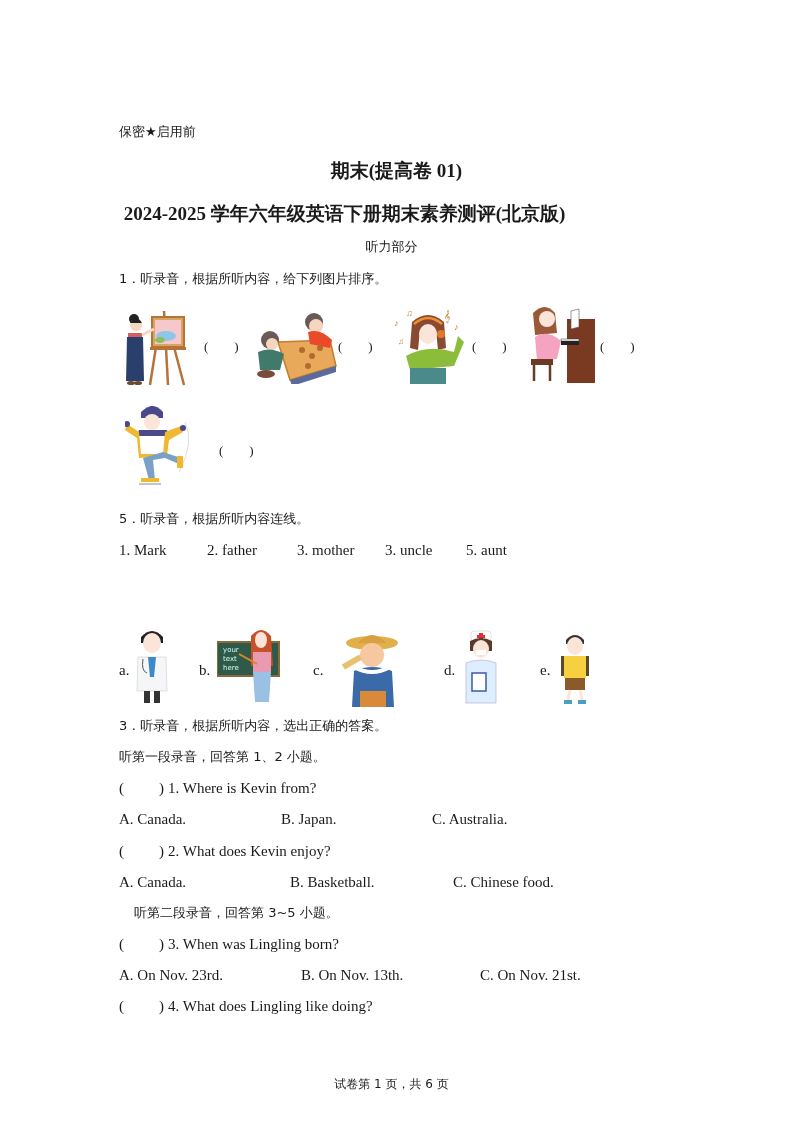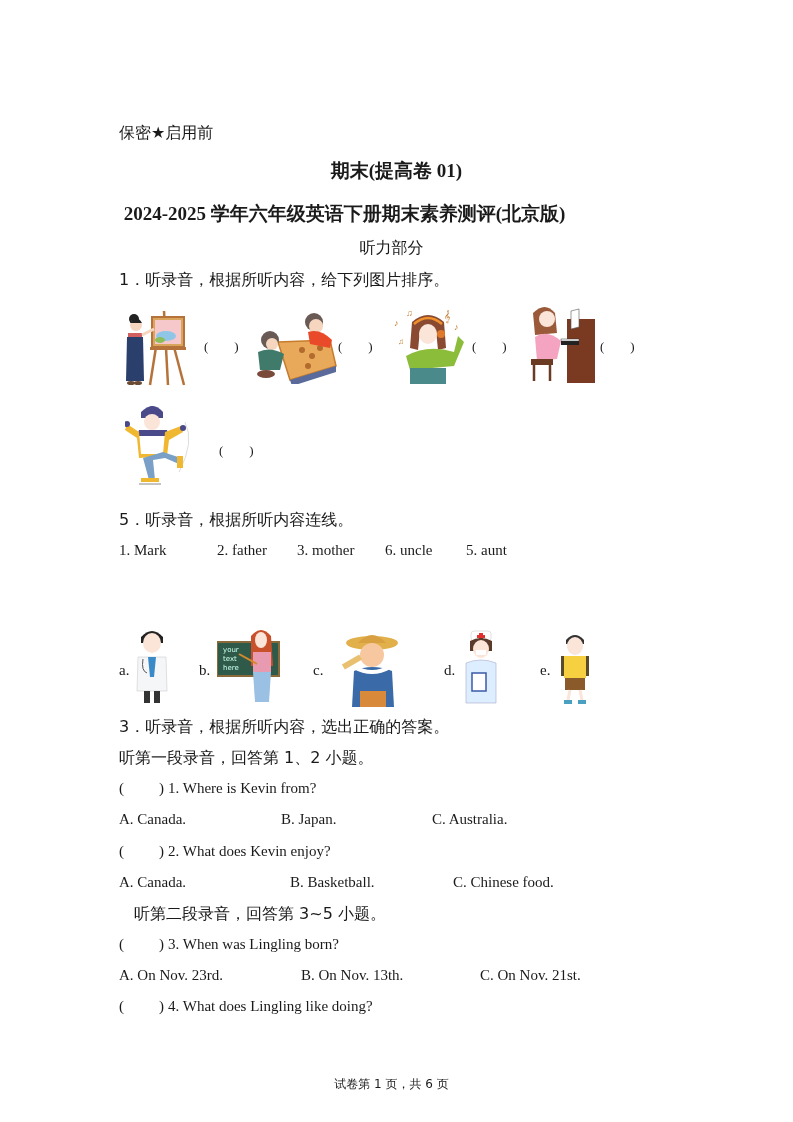--- a/index.html
+++ b/index.html
@@ -3,21 +3,21 @@
 <meta charset="utf-8">
 <style>
   html, body { margin: 0; padding: 0; background: #ffffff; }
   body {
     width: 793px; height: 1122px; position: relative; overflow: hidden;
     font-family: "Liberation Serif", "DejaVu Serif", serif;
     color: #1a1a1a;
   }
   .abs { position: absolute; }
   .txt { font-size: 15px; white-space: nowrap; line-height: 1; }
-  .cn { font-family: "DejaVu Sans", "Liberation Sans", sans-serif; font-size: 16px; }
+  .cn { font-family: "DejaVu Sans", "Liberation Sans", sans-serif; font-size: 13px; }
   .title1 { font-size: 19px; font-weight: bold; left: 0; width: 793px; text-align: center; }
   .title2 { font-size: 19px; font-weight: bold; left: 0; width: 689px; text-align: center; }
   .center { left: 0; width: 783px; text-align: center; }
   .paren { font-size: 13px; white-space: nowrap; }
   .pic { position: absolute; }
   .blank { display: inline-block; width: 26px; }
 </style>
 </head>
 <body>
 
@@ -105,23 +105,23 @@
   <circle cx="58" cy="26" r="3" fill="#4a4a8a"></circle>
   <path d="M18 56 L24 78 L30 78 L28 58 L40 56 L54 62 L56 56 L38 50 Z" fill="#7aa0c8"></path>
   <rect x="16" y="76" width="18" height="4" fill="#f0b830"></rect>
   <line x1="14" y1="82" x2="36" y2="82" stroke="#888" stroke-width="1"></line>
   <rect x="52" y="54" width="6" height="12" fill="#f0b830"></rect>
 </svg>
 <div class="abs paren" style="left:219px; top:443px;"><span>(</span><span class="blank"></span><span>)</span></div>
 
 <div class="abs txt cn" style="left:119px; top:512px;">5．听录音，根据所听内容连线。</div>
 <div class="abs txt" style="left:119px; top:543px;">1. Mark</div>
-<div class="abs txt" style="left:217px; top:543px;">2. father</div>
+<div class="abs txt" style="left:207px; top:543px;">2. father</div>
 <div class="abs txt" style="left:297px; top:543px;">3. mother</div>
-<div class="abs txt" style="left:385px; top:543px;">6. uncle</div>
+<div class="abs txt" style="left:385px; top:543px;">3. uncle</div>
 <div class="abs txt" style="left:466px; top:543px;">5. aunt</div>
 
 <div class="abs txt" style="left:119px; top:663px;">a.</div>
 <svg class="pic" style="left:135px; top:627px;" width="34" height="82">
   <path d="M6 10 Q17 -2 28 10 L28 16 L6 16 Z" fill="#222"></path>
   <ellipse cx="17" cy="16" rx="9" ry="10" fill="#fbe4d8"></ellipse>
   <path d="M3 30 L31 30 L32 64 L2 64 Z" fill="#f4f6f8" stroke="#ccc" stroke-width="0.6"></path>
   <path d="M13 30 L21 30 L19 50 L15 50 Z" fill="#3a8ac8"></path>
   <rect x="9" y="64" width="6" height="12" fill="#333"></rect>
   <rect x="19" y="64" width="6" height="12" fill="#333"></rect>

